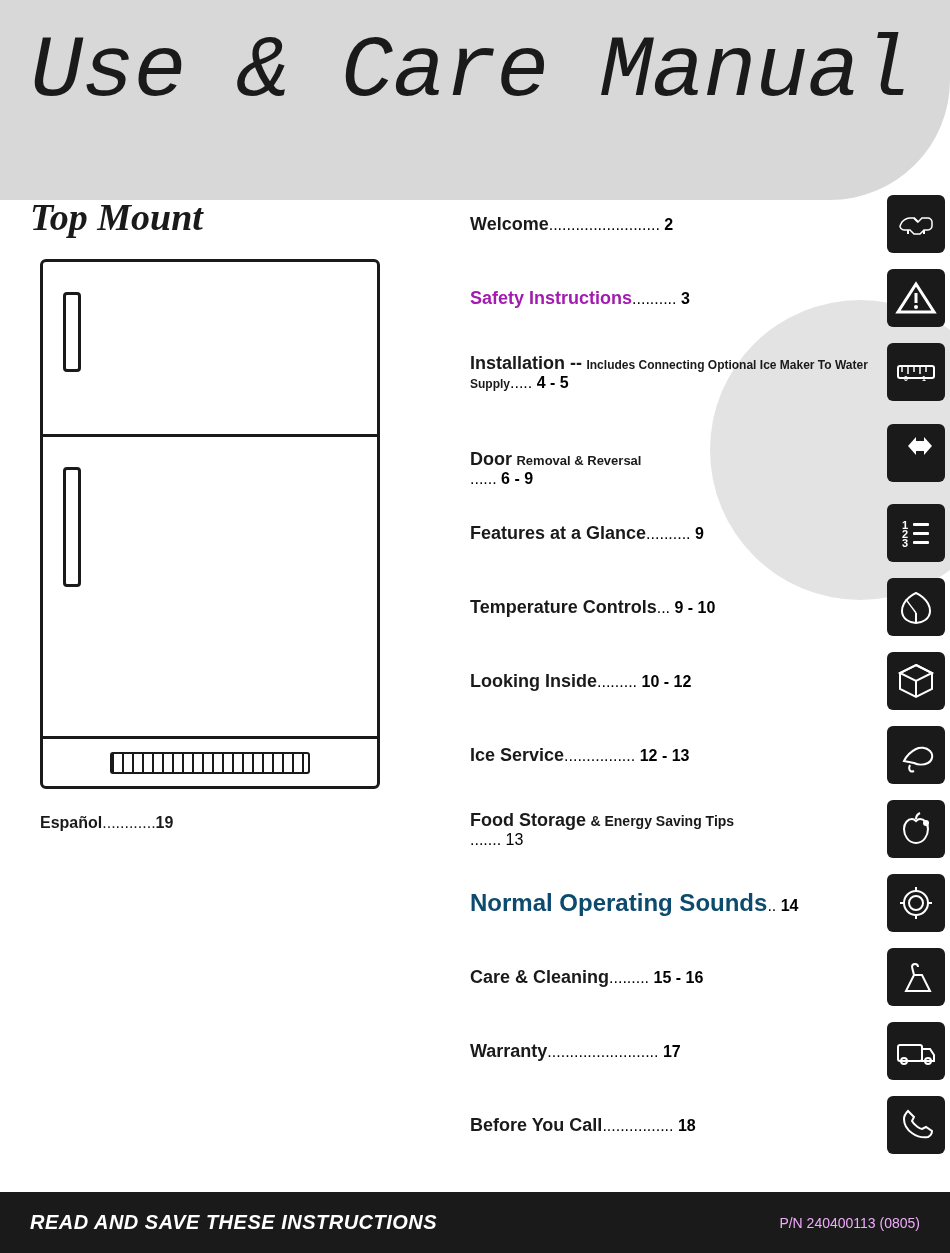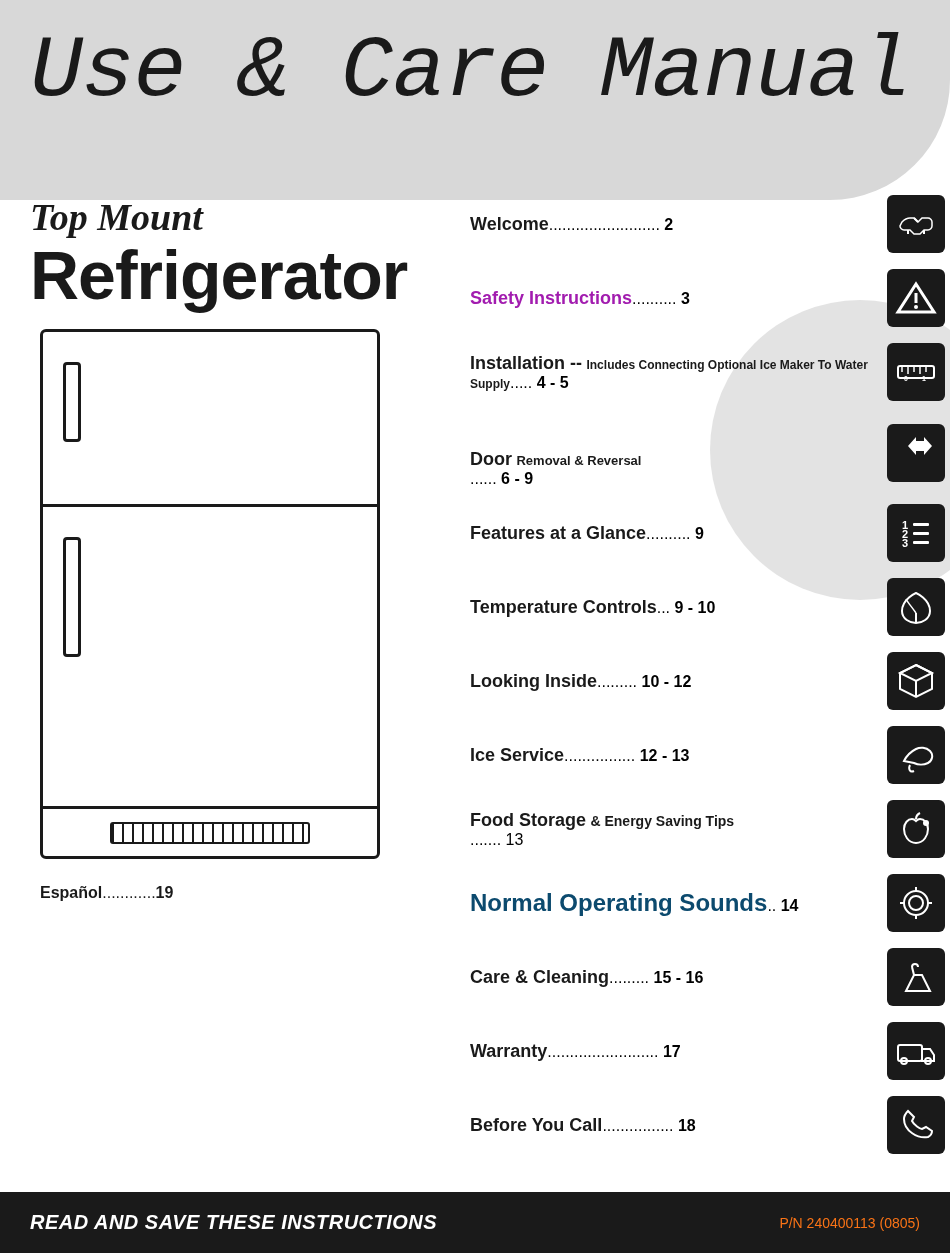--- a/index.html
+++ b/index.html
@@ -186,21 +186,21 @@
     .bottom-bar-text {
       font-size: 20px;
       font-weight: 900;
       color: #fff;
       font-style: italic;
       letter-spacing: 0.5px;
     }
 
     .bottom-bar-pn {
       font-size: 14px;
-      color: #f97316;
+      color: #f0abfc;
       font-weight: 400;
     }
 
     
     .gray-circle-bg {
       position: absolute;
       top: 300px;
       right: -60px;
       width: 300px;
       height: 300px;
@@ -212,21 +212,20 @@
   </style>
 </head>
 <body>
 
 <div class="header-bg"></div>
 
 <div class="main-title">Use &amp; Care Manual</div>
 
 <div class="left-section">
   <div class="subtitle-top-mount">Top Mount</div>
-  <div class="subtitle-refrigerator">Refrigerator</div>
 
   <div class="fridge-illustration">
     <div class="fridge-top-section">
       <div class="fridge-handle-top"></div>
     </div>
     <div class="fridge-bottom-section">
       <div class="fridge-handle-bottom"></div>
     </div>
     <div class="fridge-base">
       <div class="fridge-vent"></div>

